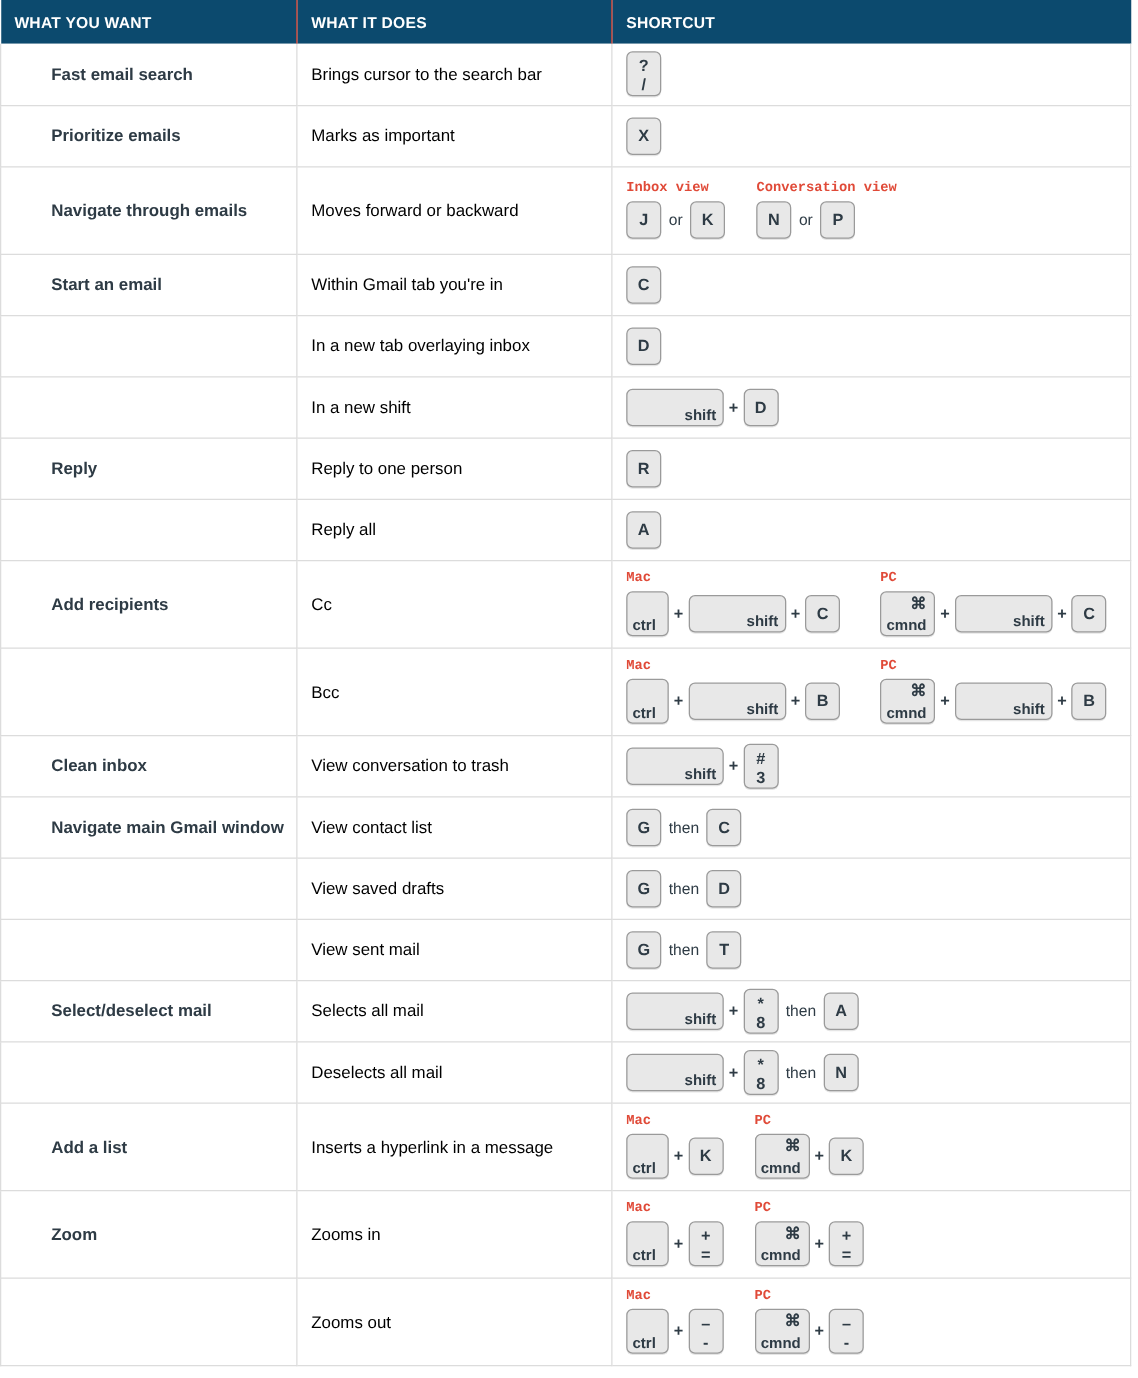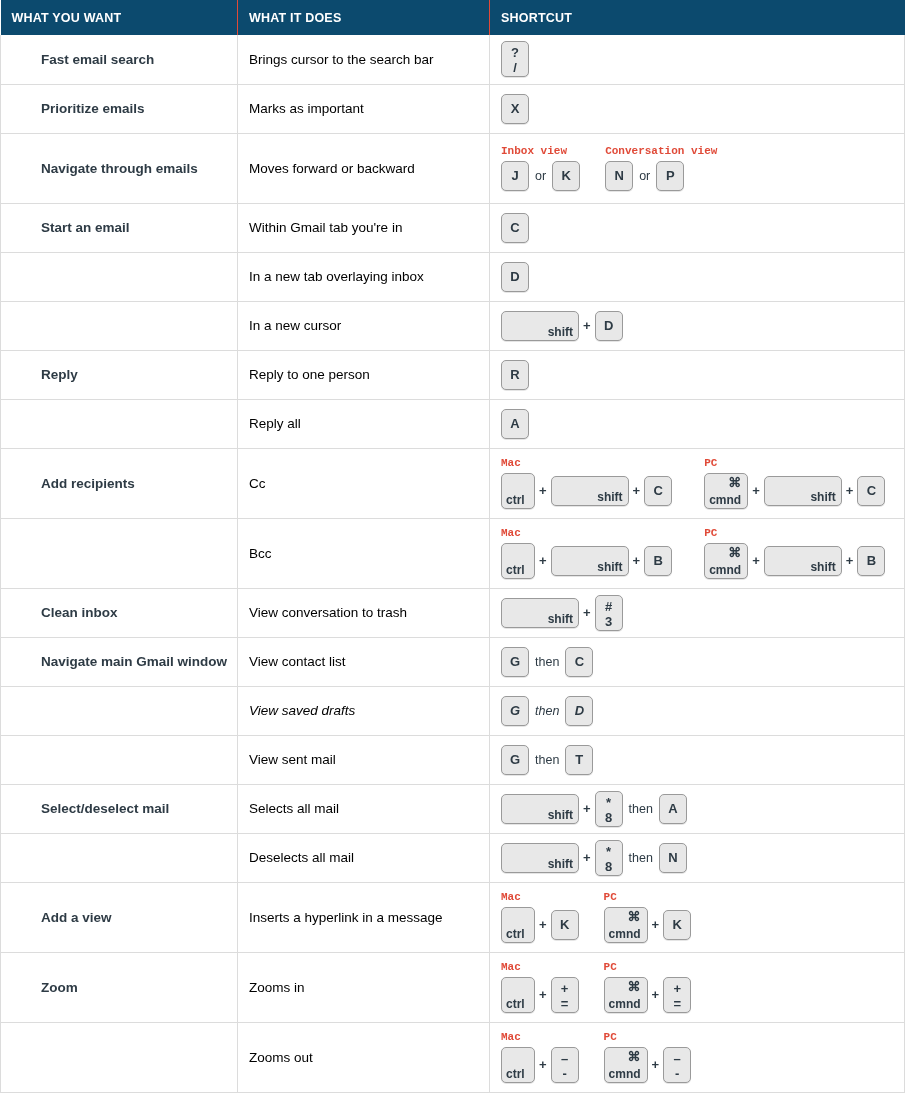--- a/index.html
+++ b/index.html
@@ -290,21 +290,21 @@
               <div class="group">
                 <div class="keyrow">
                   <span class="key sq">D</span>
                 </div>
               </div>
             </div>
           </td>
         </tr>
         <tr style="height: 49px;">
           <td class="want"></td>
-          <td class="does">In a new cursor</td>
+          <td class="does">In a new shift</td>
           <td class="shortcut">
             <div class="sc-wrap">
               <div class="group">
                 <div class="keyrow">
                   <span class="key shift">
                     <span class="lbl">shift</span>
                   </span>
                   <span class="plus">+</span>
                   <span class="key sq">D</span>
                 </div>
@@ -442,21 +442,21 @@
               <div class="group">
                 <div class="keyrow">
                   <span class="key sq">G</span>
                   <span class="joinword">then</span>
                   <span class="key sq">C</span>
                 </div>
               </div>
             </div>
           </td>
         </tr>
-        <tr style="height: 49px; font-style: italic;">
+        <tr style="height: 49px;">
           <td class="want"></td>
           <td class="does">View saved drafts</td>
           <td class="shortcut">
             <div class="sc-wrap">
               <div class="group">
                 <div class="keyrow">
                   <span class="key sq">G</span>
                   <span class="joinword">then</span>
                   <span class="key sq">D</span>
                 </div>
@@ -517,21 +517,21 @@
                     <span class="bot">8</span>
                   </span>
                   <span class="joinword">then</span>
                   <span class="key sq">N</span>
                 </div>
               </div>
             </div>
           </td>
         </tr>
         <tr style="height: 70px;">
-          <td class="want">Add a view</td>
+          <td class="want">Add a list</td>
           <td class="does">Inserts a hyperlink in a message</td>
           <td class="shortcut">
             <div class="sc-wrap">
               <div class="group">
                 <div class="grouplabel">Mac</div>
                 <div class="keyrow">
                   <span class="key ctrl">
                     <span class="lbl">ctrl</span>
                   </span>
                   <span class="plus">+</span>

